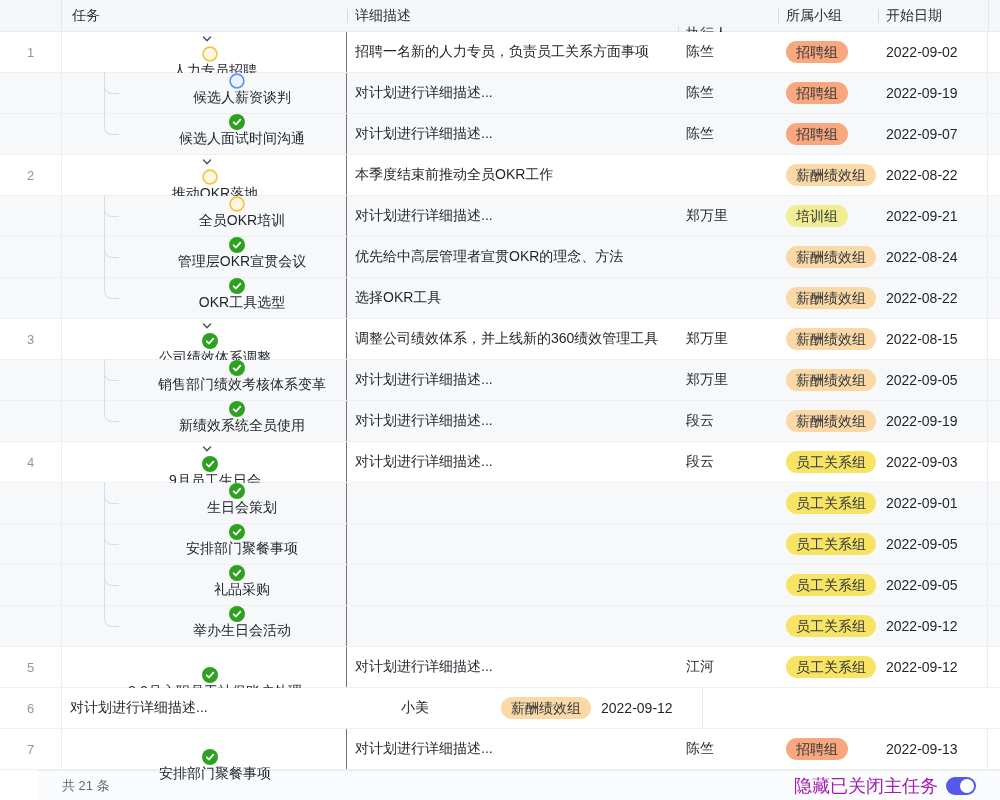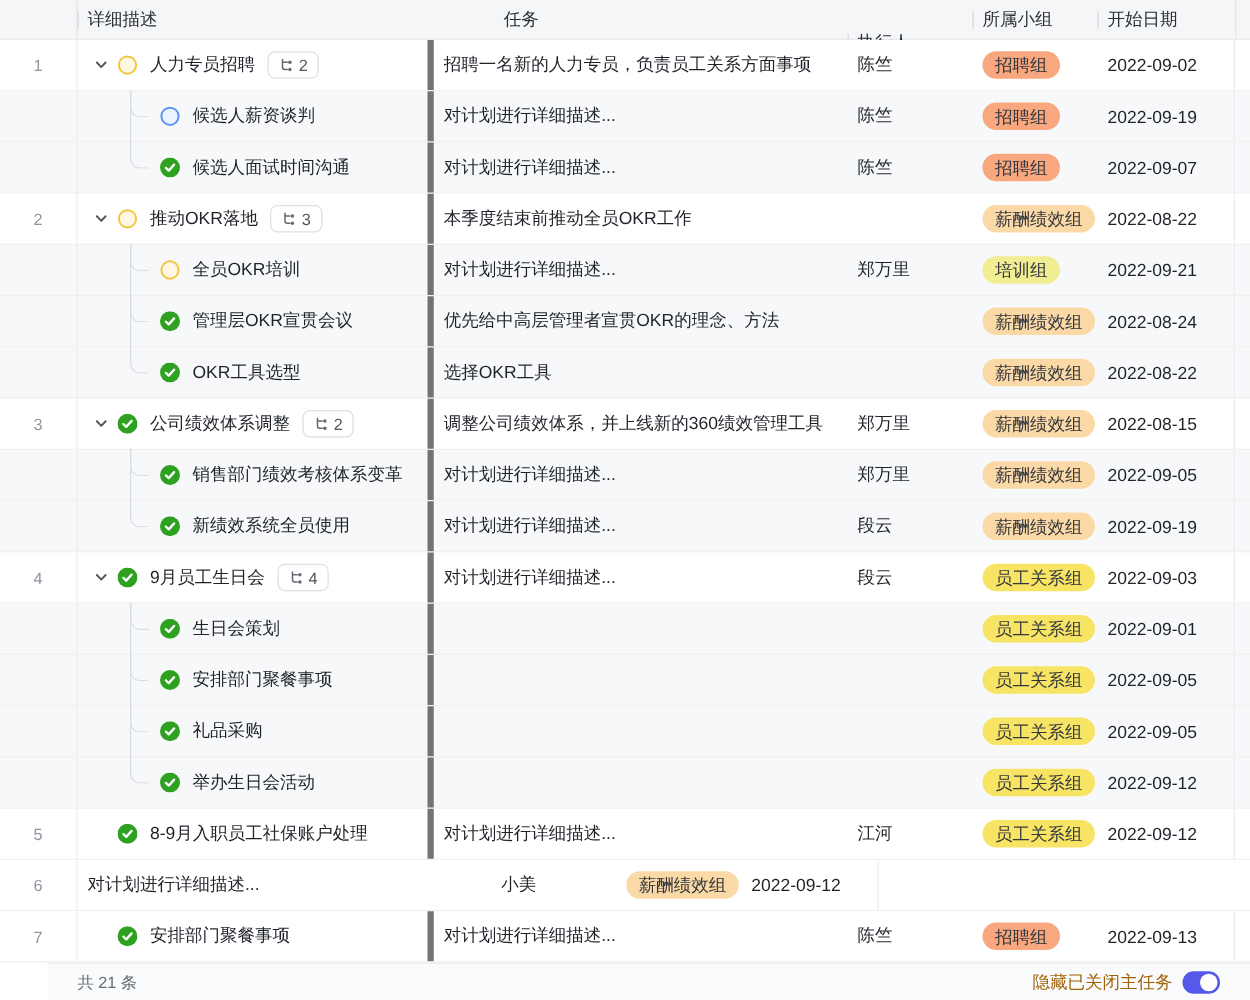--- a/index.html
+++ b/index.html
@@ -22,22 +22,22 @@
   .h-desc::before, .h-assignee::before, .h-group::before, .h-date::before {
     content:""; position:absolute; left:0; top:9px; width:1px; height:14px; background:#d5d8dc; }
 
   
   .tbody { flex:1 1 auto; }
   .row { height:41px; display:flex; align-items:center; border-bottom:1px solid #eff0f2;
     position:relative; background:#fff; }
   .row.child { background:#f7f8f9; }
   .col-num { width:62px; height:100%; border-right:1px solid #ebedf0; color:#9095a0;
     font-size:13px; display:flex; align-items:center; justify-content:center; }
-  .col-task { width:285px; height:100%; border-right:5px solid #737373; display:flex;
-    align-items:center; position:relative; padding-left:12px; }
+  .col-task { width:285px; height:100%; border-right:1px solid #737373; display:flex;
+    align-items:center; position:relative; padding-left:12px;flex-direction:column; }
   .row.child .col-task { padding-left:66px; }
   .col-desc { width:331px; padding-left:8px; white-space:nowrap; overflow:hidden; }
   .col-assignee { width:100px; padding-left:8px; white-space:nowrap; }
   .col-group { width:100px; padding-left:8px; white-space:nowrap; }
   .col-date { width:110px; padding-left:8px; height:100%; display:flex; align-items:center;
     border-right:1px solid #ebedf0; white-space:nowrap; }
   .col-fill { flex:1; height:100%; }
 
   .chevron { width:14px; height:14px; margin-right:6px; flex:0 0 14px; display:flex;
     align-items:center; justify-content:center; cursor:pointer; }
@@ -56,34 +56,34 @@
     border-left:1px solid #d9dce1; pointer-events:none; }
 
   .tag { display:inline-block; padding:1px 10px; border-radius:11px; font-size:14px;
     line-height:20px; color:#33363c; cursor:default; }
 
   
   .tfoot { height:30px; flex:0 0 30px; background:#fafbfc; border-top:1px solid #e8eaec;
     display:flex; align-items:center; justify-content:space-between; padding:0 24px;margin-left:38px; }
   .tfoot .total { color:#646a73; font-size:13px; }
   .tfoot .right { display:flex; align-items:center; gap:8px; }
-  .tfoot .tglabel { color:#a16207; font-size:14px; }
+  .tfoot .tglabel { color:#a21caf; font-size:18px; }
   .toggle { width:30px; height:18px; border-radius:9px; position:relative; cursor:pointer; }
   .toggle .knob { position:absolute; top:2px; right:2px; width:14px; height:14px;
     border-radius:50%; background:#fff; }
 </style>
 </head>
 <body>
 
 <div class="table">
 
   <div class="thead">
     <div class="cell h-num"></div>
+    <div class="cell h-task">任务</div>
     <div class="cell h-desc">详细描述</div>
-    <div class="cell h-task">任务</div>
     <div class="cell h-assignee">执行人</div>
     <div class="cell h-group">所属小组</div>
     <div class="cell h-date">开始日期</div>
     <div class="cell h-fill"></div>
   </div>
 
   <div class="tbody" id="tbody">
       <div class="row parent">
         <div class="col-num">1</div>
         <div class="col-task">

